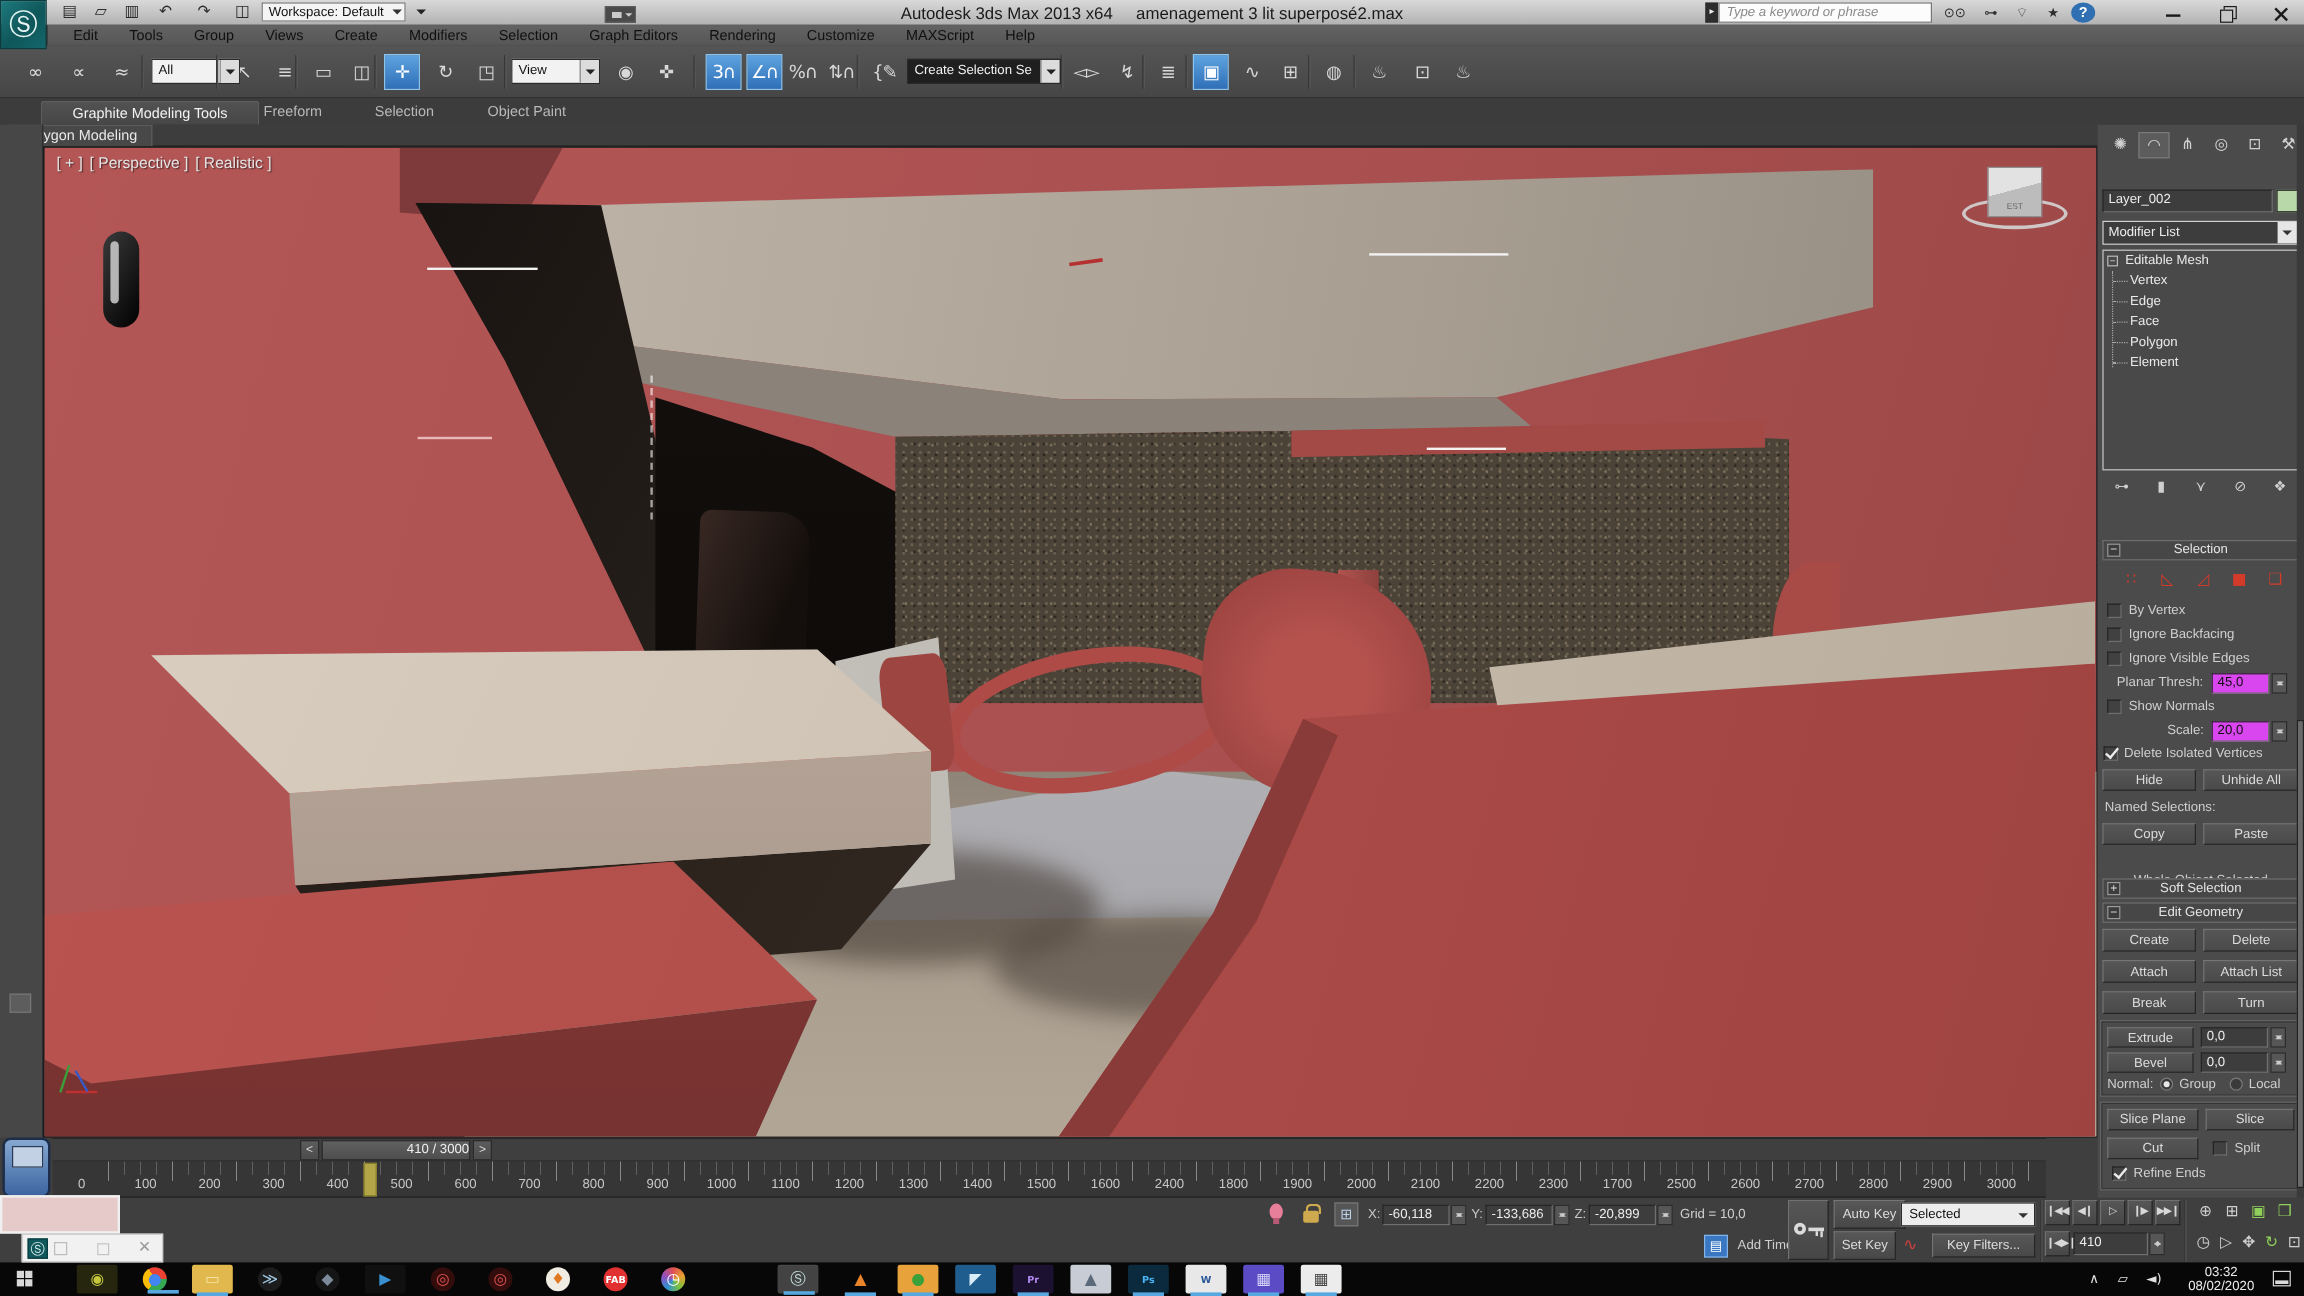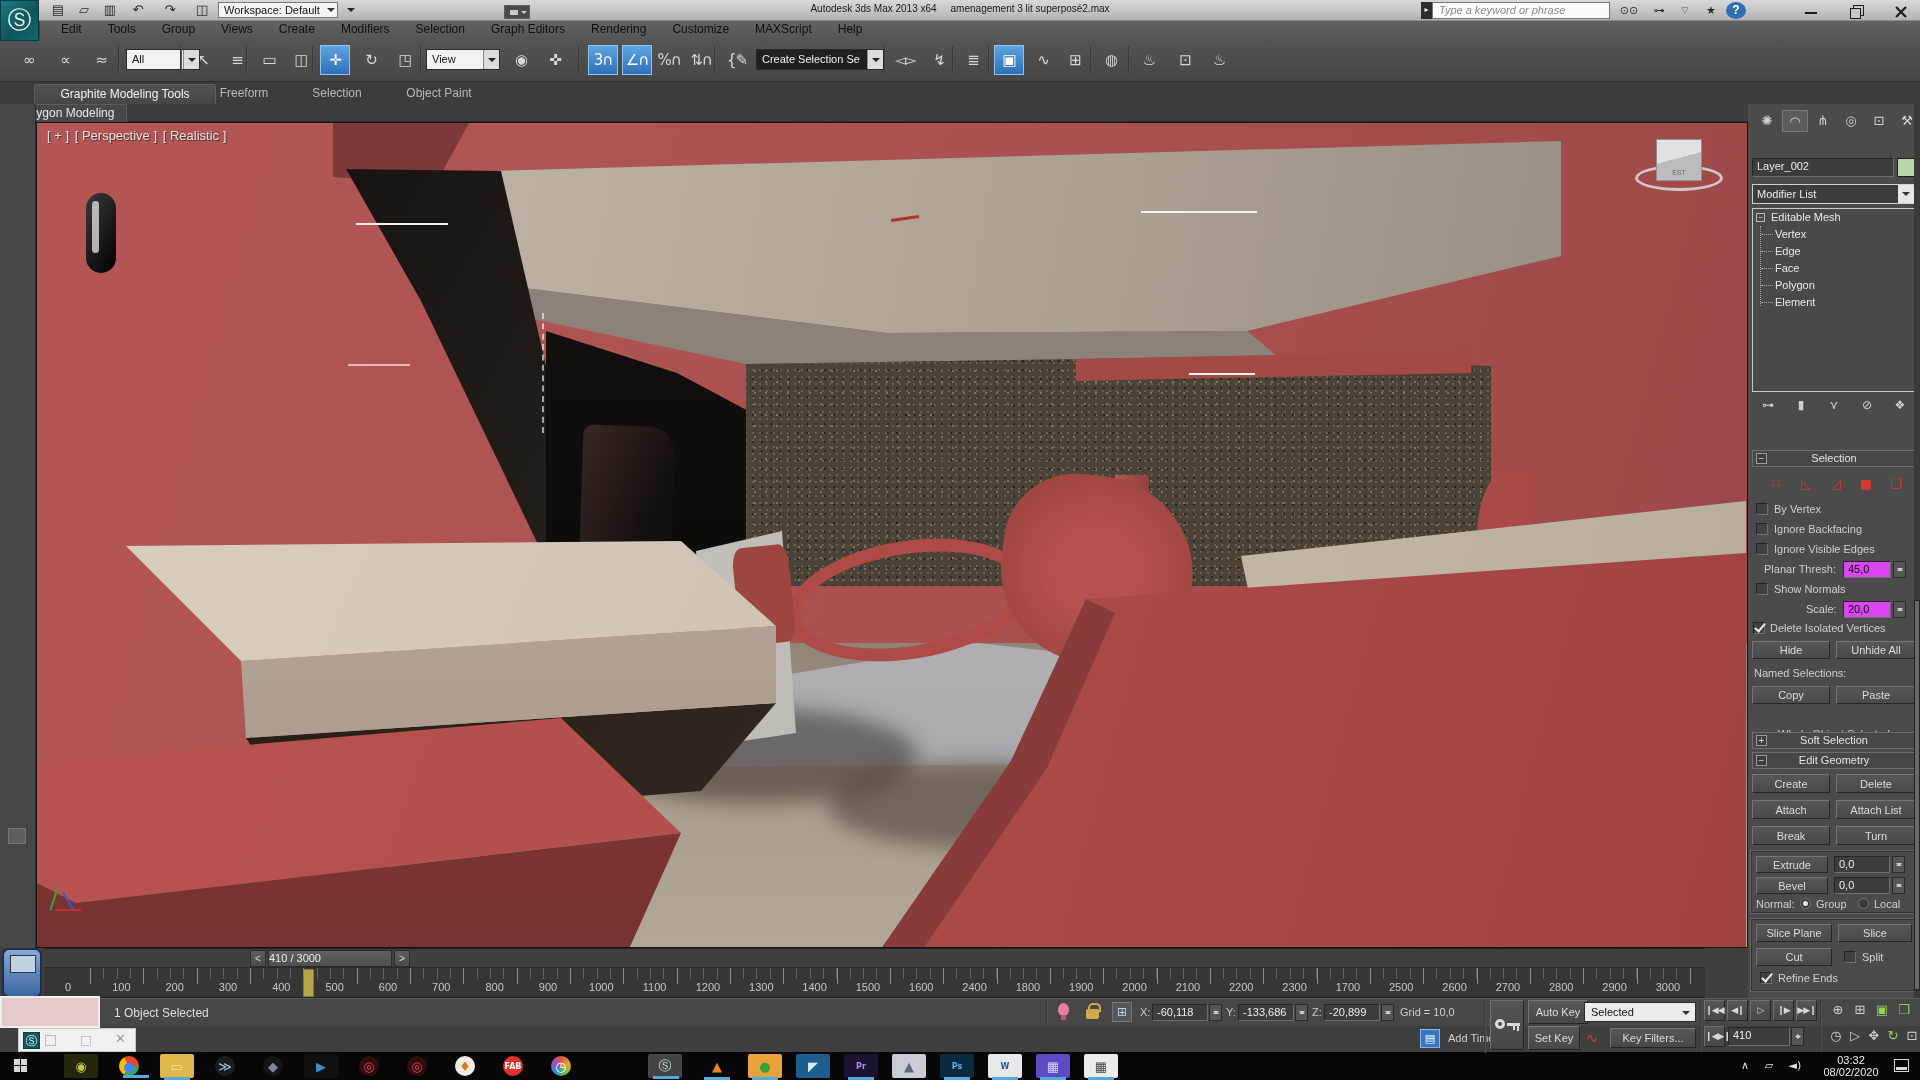--- a/index.html
+++ b/index.html
@@ -15,21 +15,21 @@
 #logo{position:absolute;left:0;top:0;width:39px;height:41px;z-index:30;
   background:linear-gradient(135deg,#1d7a7e 0%,#0f5659 55%,#13686c 100%);
   border:1px solid #0a3d3f;color:#e8f4f4;font-size:24px;text-align:center;line-height:38px}
 .qa-ico{position:absolute;top:1px;width:24px;height:18px;text-align:center;line-height:18px;
   font-size:13px;color:#2a2a2a;cursor:default}
 #ws-dd{position:absolute;left:218px;top:2px;width:120px;height:16px;background:#f4f4f4;
   border:1px solid #7a7a7a;font-size:11px;line-height:14px;padding-left:5px;color:#111}
 #ws-dd .arr,#srch .arr{position:absolute;right:2px;top:5px;border:4px solid transparent;border-top-color:#333}
 #ws-more{position:absolute;left:344px;top:4px;width:14px;height:12px}
 #ws-more::before{content:"";position:absolute;left:3px;top:4px;border:4px solid transparent;border-top-color:#222}
-#title-text{position:absolute;left:600px;top:3px;width:720px;text-align:center;font-size:10px;color:#1a1a1a;white-space:nowrap}
+#title-text{position:absolute;left:600px;top:3px;width:720px;text-align:center;font-size:14px;color:#1a1a1a;white-space:nowrap}
 #srch{position:absolute;left:1432px;top:2px;width:178px;height:17px;background:#fcfcfc;border:1px solid #777}
 #srch .ph{position:absolute;left:6px;top:1px;font-style:italic;color:#8a8a8a;font-size:11px}
 #srch-btn{position:absolute;left:1421px;top:2px;width:11px;height:17px;background:#2d2d2d;color:#eee;font-size:8px;line-height:16px;text-align:center}
 .tt-ico{position:absolute;top:2px;width:26px;height:17px;text-align:center;line-height:17px;font-size:11px;color:#2d2d2d}
 #help-dd{position:absolute;left:1726px;top:2px;width:20px;height:17px;border-radius:50%;
   background:#2f6fb2;color:#fff;font-weight:bold;text-align:center;line-height:17px;font-size:12px}
 .wbtn{position:absolute;top:0;width:34px;height:20px}
 #wb-min::before{content:"";position:absolute;left:11px;top:12px;width:12px;height:2px;background:#1a1a1a}
 #wb-restore::before{content:"";position:absolute;left:13px;top:5px;width:9px;height:9px;border:1px solid #1a1a1a;background:transparent}
 #wb-restore::after{content:"";position:absolute;left:10px;top:8px;width:9px;height:9px;border:1px solid #1a1a1a;background:#c6c6c6}
@@ -112,21 +112,21 @@
 .subobj{position:absolute;top:474px;width:24px;height:20px;text-align:center;line-height:19px;font-size:13px;color:#d43a2a}
 .gbox{position:absolute;left:1750px;width:168px;border:1px solid #636363;box-shadow:inset 0 0 0 1px #353535}
 #cp-scroll{position:absolute;left:1914px;top:104px;width:6px;height:894px;background:#3a3a3a}
 #cp-thumb{position:absolute;left:0;top:496px;width:6px;height:390px;background:#6a6a6a;border:1px solid #222}
 
 
 #tl-slider-row{position:absolute;left:44px;top:948px;width:1661px;height:20px;background:#3f3f3f;border-top:1px solid #222;border-bottom:1px solid #2a2a2a}
 #tl-prev,#tl-next{position:absolute;top:1px;width:16px;height:17px;background:linear-gradient(#5c5c5c,#4c4c4c);
   border:1px solid #2b2b2b;color:#ddd;font-size:10px;text-align:center;line-height:15px}
 #tl-display{position:absolute;left:224px;top:1px;width:124px;height:17px;background:linear-gradient(#606060,#4e4e4e);
-  border:1px solid #2b2b2b;color:#eee;text-align:left;font-size:11px;line-height:15px}
+  border:1px solid #2b2b2b;color:#eee;text-align:right;font-size:11px;line-height:15px}
 #ruler{position:absolute;left:44px;top:968px;width:1661px;height:30px;background:#363636;border-bottom:1px solid #222}
 #tickminor{position:absolute;left:46px;top:0;width:1606px;height:11px;
   background:repeating-linear-gradient(90deg,#616161 0 1px,transparent 1px 13.33px)}
 #tickmajor{position:absolute;left:46px;top:0;width:1606px;height:16px;
   background:repeating-linear-gradient(90deg,#8a8a8a 0 1px,transparent 1px 53.33px)}
 .rlabel{position:absolute;top:13px;width:44px;text-align:center;color:#c6c6c6;font-size:11px}
 #tl-marker{position:absolute;left:259px;top:1px;width:11px;height:28px;background:#b3a648;border:1px solid #857d2e}
 #mce-btn{position:absolute;left:2px;top:948px;width:40px;height:50px;border-radius:7px;
   background:linear-gradient(#86a8d2,#3c65a0);border:2px solid #1e2e4a}
 #mce-btn::before{content:"";position:absolute;left:6px;top:5px;width:24px;height:16px;background:#c2d2e4;border:1px solid #2a3a55}
@@ -516,25 +516,20 @@
         <span class="rlabel" style="left: 1335.25px;">2500</span>
         <span class="rlabel" style="left: 1388.58px;">2600</span>
         <span class="rlabel" style="left: 1441.91px;">2700</span>
         <span class="rlabel" style="left: 1495.24px;">2800</span>
         <span class="rlabel" style="left: 1548.57px;">2900</span>
         <span class="rlabel" style="left: 1601.9px;">3000</span>
       </div>
     <div id="tl-marker"></div>
   </div>
 
-  <div id="sb1">
-    <div class="sb-text" style="left:114px;top:7px">1 Object Selected</div>
-    <div class="vsep" style="left:1046px;top:2px;height:24px"></div>
-    <div class="vsep" style="left:1484px;top:2px;height:52px;z-index:5"></div>
-  </div>
   <div id="bulb"></div>
   <div id="lockico"></div>
   <div id="typein" class="ico">⊞</div>
   <div class="axlbl" style="left:1140px;top:1006px">X:</div>
   <div class="fld" style="left:1152px;top:1004px;width:56px;height:17px">-60,118</div>
   <div class="spin" style="left:1209px;top:1004px;height:17px"></div>
   <div class="axlbl" style="left:1226px;top:1006px">Y:</div>
   <div class="fld" style="left:1238px;top:1004px;width:56px;height:17px">-133,686</div>
   <div class="spin" style="left:1295px;top:1004px;height:17px"></div>
   <div class="axlbl" style="left:1312px;top:1006px">Z:</div>

